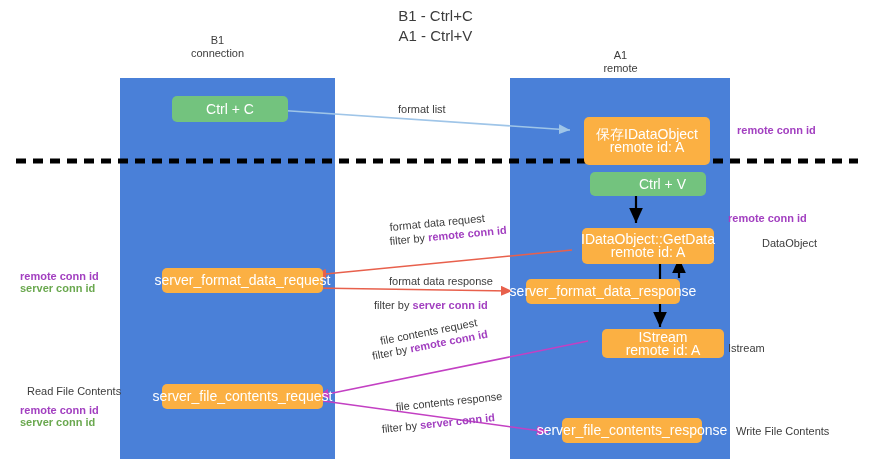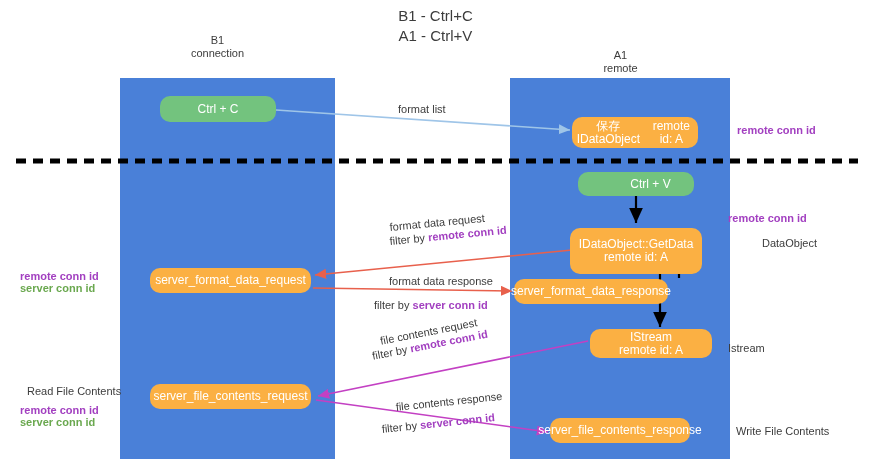--- a/index.html
+++ b/index.html
@@ -2,21 +2,21 @@
 <html><head>
 <meta charset="utf-8">
 <style>
   html,body{margin:0;padding:0;}
   body{width:871px;height:467px;background:#ffffff;font-family:"Liberation Sans",sans-serif;overflow:hidden;}
   #stage{position:relative;width:871px;height:467px;}
   .col{position:absolute;background:#4a80d8;}
   .colhdr{position:absolute;text-align:center;color:#3c3c3c;font-size:11px;line-height:13px;}
   .title{position:absolute;left:0;right:0;top:6px;text-align:center;color:#3c3c3c;font-size:15px;line-height:20px;}
   .box{position:absolute;box-sizing:border-box;display:flex;align-items:center;justify-content:center;
-       text-align:center;color:#ffffff;font-size:12px;line-height:13px;border-radius:10px;}
+       text-align:center;color:#ffffff;font-size:14px;line-height:13px;border-radius:5px;margin-left:12px;}
   .green{background:#73c37e;}
   .orange{background:#fbb043;}
   .lbl{position:absolute;color:#3c3c3c;font-size:11px;line-height:14px;white-space:nowrap;}
   .purple{color:#a23fc0;font-weight:bold;}
   .greenT{color:#6aa84f;font-weight:bold;}
   svg{position:absolute;left:0;top:0;width:871px;height:467px;overflow:visible;}
   .rot{transform-origin:left top;}
   .two{white-space:normal;}
 </style>
 </head>
@@ -73,30 +73,30 @@
 
     <line x1="588" y1="341" x2="318" y2="396" stroke="#c340c3" stroke-width="1.6" marker-end="url(#ar-mag)"></line>
 
     <line x1="316" y1="400" x2="548" y2="432" stroke="#c340c3" stroke-width="1.6" marker-end="url(#ar-mag)"></line>
   </svg>
 
   <div class="box green" style="left:160px;top:96px;width:116px;height:26px;">
     <span>Ctrl + C</span>
   </div>
 
-  <div class="box orange two" style="left:572px;top:117px;width:126px;height:31px;flex-direction:row;">
+  <div class="box orange two" style="left:572px;top:117px;width:126px;height:48px;flex-direction:column;">
     <span>保存IDataObject</span>
     <span>remote id: A</span>
   </div>
 
   <div class="box green" style="left:578px;top:172px;width:116px;height:24px;padding-left:29px;">
     <span>Ctrl + V</span>
   </div>
 
-  <div class="box orange two" style="left:570px;top:228px;width:132px;height:46px;flex-direction:column;">
+  <div class="box orange two" style="left:570px;top:228px;width:132px;height:36px;flex-direction:column;">
     <span>IDataObject::GetData</span>
     <span>remote id: A</span>
   </div>
 
   <div class="box orange" style="left:150px;top:268px;width:161px;height:25px;">
     <span>server_format_data_request</span>
   </div>
 
   <div class="box orange" style="left:514px;top:279px;width:154px;height:25px;">
     <span>server_format_data_response</span>

